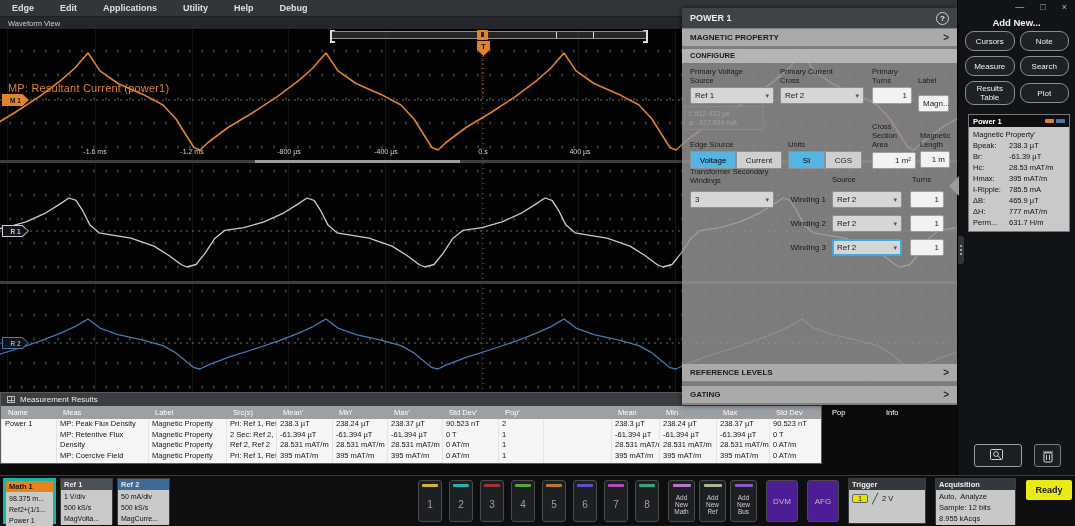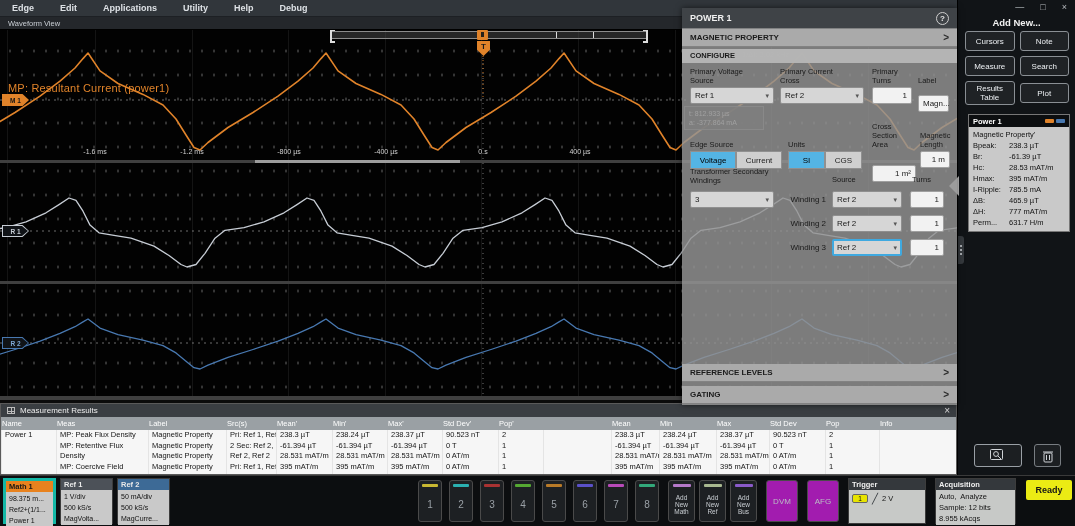--- a/index.html
+++ b/index.html
@@ -57,63 +57,63 @@
   .seg-btn { height:18px; line-height:17px; text-align:center; font-size:8px; background:#cfcfcf; border:1px solid #909090; color:#222; }
   .seg-btn.sel { background:#54b4e4; color:#000; }
   .whead { position:absolute; font-size:7.5px; color:#1b1b1b; }
   .wrow-label { position:absolute; width:48px; text-align:right; font-size:8px; line-height:17px; }
 
   
   .right-col { position:absolute; left:957px; top:0; width:118px; height:475px; background:#111417; z-index:20; border-left:1px solid #000; }
   .win-controls { position:absolute; top:2px; right:8px; display:flex; gap:16px; font-size:9px; color:#b9bdc1; }
   .addnew-title { position:absolute; top:17px; left:0; width:100%; text-align:center; font-size:9.5px; font-weight:bold; color:#f2f2f2; }
   .an-grid { position:absolute; top:31px; left:7px; width:104px; display:grid; grid-template-columns:1fr 1fr; gap:5px; align-items:center; }
-  .an-btn { min-height:20px; background:#1f2225; border:1px solid #8a8f94; border-radius:3px; color:#eceff2; font-size:8px; display:flex; align-items:center; justify-content:center; text-align:center; line-height:9px; padding:2px 1px; }
+  .an-btn { min-height:20px; background:#1f2225; border:1px solid #8a8f94; border-radius:9px; color:#eceff2; font-size:8px; display:flex; align-items:center; justify-content:center; text-align:center; line-height:9px; padding:2px 1px; }
   .pointer { position:absolute; left:-9px; top:176px; width:0; height:0; border-top:10px solid transparent; border-bottom:10px solid transparent; border-right:10px solid #c6c6c6; }
   .pbadge { position:absolute; left:10px; top:114px; width:102px; border:1px solid #777; background:#c9c9c9; }
   .pb-head { height:12px; background:#0c0e10; color:#fff; font-size:7.5px; font-weight:bold; display:flex; align-items:center; justify-content:space-between; padding:0 4px; }
   .pb-chips { display:flex; gap:2px; }
   .pb-chip { width:9px; height:4px; border-radius:1px; }
   .pb-body { padding:2px 4px 3px 4px; font-size:7.5px; line-height:11px; color:#121212; }
   .pb-row { display:flex; }
   .pb-row .pl { width:36px; }
   .vhandle { position:absolute; left:0; top:236px; width:6px; height:28px; background:#35393d; border-radius:0 3px 3px 0; display:flex; flex-direction:column; align-items:center; justify-content:center; gap:2px; }
   .vhandle i { width:2px; height:2px; border-radius:50%; background:#cfd3d7; }
   .util { position:absolute; top:444px; left:16px; display:flex; gap:12px; align-items:center; }
   .util-btn { height:23px; background:#1c1f22; border:1px solid #9aa0a6; border-radius:3px; display:flex; align-items:center; justify-content:center; }
   .util-btn.zoombox { width:48px; }
   .util-btn.trash { width:27px; border-color:#787d82; }
 
   
-  .results-panel { position:absolute; left:0; top:403px; width:957px; height:72px; z-index:20; border:1px solid #5a5a5a; background:#6d28d9; }
+  .results-panel { position:absolute; left:0; top:392px; width:822px; height:72px; z-index:20; border:1px solid #5a5a5a; background:#6d28d9; }
   .rp-title { height:13px; background:#3a3e42; color:#eee; font-size:8px; display:flex; align-items:center; padding:0 6px; gap:5px; }
   .rp-grid-icon { width:8px; height:7px; border:1px solid #bbb; background:linear-gradient(#bbb,#bbb) 0 3px/100% 1px no-repeat, linear-gradient(#bbb,#bbb) 3px 0/1px 100% no-repeat; }
   .rp-close { margin-left:auto; font-size:10px; color:#ddd; line-height:12px; }
   .rp-head { height:13px; background:#9aa0a4; display:grid; }
-  .rp-head div { font-size:7.5px; color:#fff; padding-left:1px; line-height:13px; overflow:hidden; white-space:nowrap; }
+  .rp-head div { font-size:7.5px; color:#fff; padding-left:7px; line-height:13px; overflow:hidden; white-space:nowrap; }
   .rp-body { height:44px; background:#f6f6f6; display:grid; overflow:hidden; }
   .rp-col { border-left:1px solid rgba(0,0,0,0.07); padding-left:3px; overflow:hidden; }
   .rp-line { font-size:7.5px; color:#151515; line-height:10.5px; white-space:nowrap; }
 
   
   .bottom-bar { position:absolute; left:0; top:475px; width:1075px; height:51px; background:#0c0e10; border-top:1px solid #3a3a3a; z-index:25; display:flex; align-items:stretch; gap:4px; padding:2px 3px; }
   .bbadge { width:53px; display:flex; flex-direction:column; border:1px solid #3c3c3c; }
   .bbadge.selected { border:3px solid #14b8a6; }
   .bb-head { height:11px; font-size:7.5px; font-weight:bold; text-align:left; padding:0 3px; line-height:11px; }
   .bb-body { flex:1; background:#c9c9c9; color:#111; font-size:7px; line-height:11px; padding:1px 3px; }
   .bspacer { flex:1; }
   .chs { display:flex; gap:7px; align-items:center; }
   .chbtn { width:24px; height:42px; background:#1d2023; border:1px solid #4a4a4a; border-radius:3px; display:flex; flex-direction:column; align-items:center; }
   .chbtn .stripe { margin-top:3px; width:16px; height:3px; border-radius:1px; }
   .chbtn .num { flex:1; display:flex; align-items:center; font-size:10px; color:#9aa0a6; }
   .addnews { display:flex; gap:4px; align-items:center; margin-left:5px; }
   .anbtn { width:27px; height:42px; background:#1d2023; border:1px solid #4a4a4a; border-radius:3px; display:flex; flex-direction:column; align-items:center; }
   .anbtn .stripe { margin-top:3px; width:18px; height:3px; border-radius:1px; }
   .anbtn .albl { flex:1; display:flex; align-items:center; text-align:center; font-size:6.5px; line-height:7px; color:#c9ced3; }
-  .sqbtn { width:32px; height:42px; align-self:center; background:#a21caf; border:1px solid #4a4a4a; border-radius:3px; color:#b9bfc5; font-size:8px; display:flex; align-items:center; justify-content:center; margin-left:5px; }
+  .sqbtn { width:32px; height:42px; align-self:center; background:#4c1d95; border:1px solid #4a4a4a; border-radius:3px; color:#b9bfc5; font-size:8px; display:flex; align-items:center; justify-content:center; margin-left:5px; }
   .panelbox { display:flex; flex-direction:column; border:1px solid #3c3c3c; margin-left:5px; }
   .hpanel { width:94px; } .tpanel { width:78px; } .apanel { width:81px; }
   .p-head { height:11px; background:#34383c; color:#f0f0f0; font-size:7.5px; font-weight:bold; line-height:11px; padding:0 3px; }
   .p-body { flex:1; background:#c7c9c7; color:#141414; font-size:7.5px; padding:1px 3px; }
   .hrow { display:flex; justify-content:space-between; line-height:11px; }
   .warn-ic { display:inline-block; width:7px; height:7px; background:#e07818; border-radius:1px; margin-right:2px; vertical-align:-1px; }
   .trig-row { display:flex; align-items:center; gap:4px; margin-top:2px; }
   .trig-chip { width:16px; height:9px; background:#e8e400; border:1px solid #666; border-radius:2px; font-size:6.5px; color:#111; text-align:center; line-height:8px; }
   .slope { color:#33383c; font-size:10px; }
   .aline { line-height:11px; white-space:pre; }
@@ -236,21 +236,21 @@
       </div>
       <div class="fg" style="left:8px; top:58px; width:92px">
         <div class="fg-label" style="width:92px; height:28px">Edge Source</div>
         <div class="seg" style="margin-top:2px">
             <span class="seg-btn sel" style="width: 46px;">Voltage</span>
             <span class="seg-btn" style="width: 46px;">Current</span>
           </div>
       </div>
       <div class="fg" style="left:190px; top:49px; width:44px">
         <div class="fg-label" style="width:38px; height:37px">Cross Section Area</div>
-        <div class="inp" style="margin-top:16px">1 m²</div>
+        <div class="inp" style="margin-top:3px">1 m²</div>
       </div>
       <div class="fg" style="left:238px; top:49px; width:30px">
         <div class="fg-label" style="width:30px; height:37px">Magnetic Length</div>
         <div class="inp" style="margin-top:2px">1 m</div>
       </div>
 
       <div class="fg" style="left:8px; top:104px; width:100px">
         <div class="fg-label" style="width:80px; height:18px">Transformer Secondary Windings</div>
         <div class="dd" style="margin-top:6px; width:84px">
           <span>3</span>

